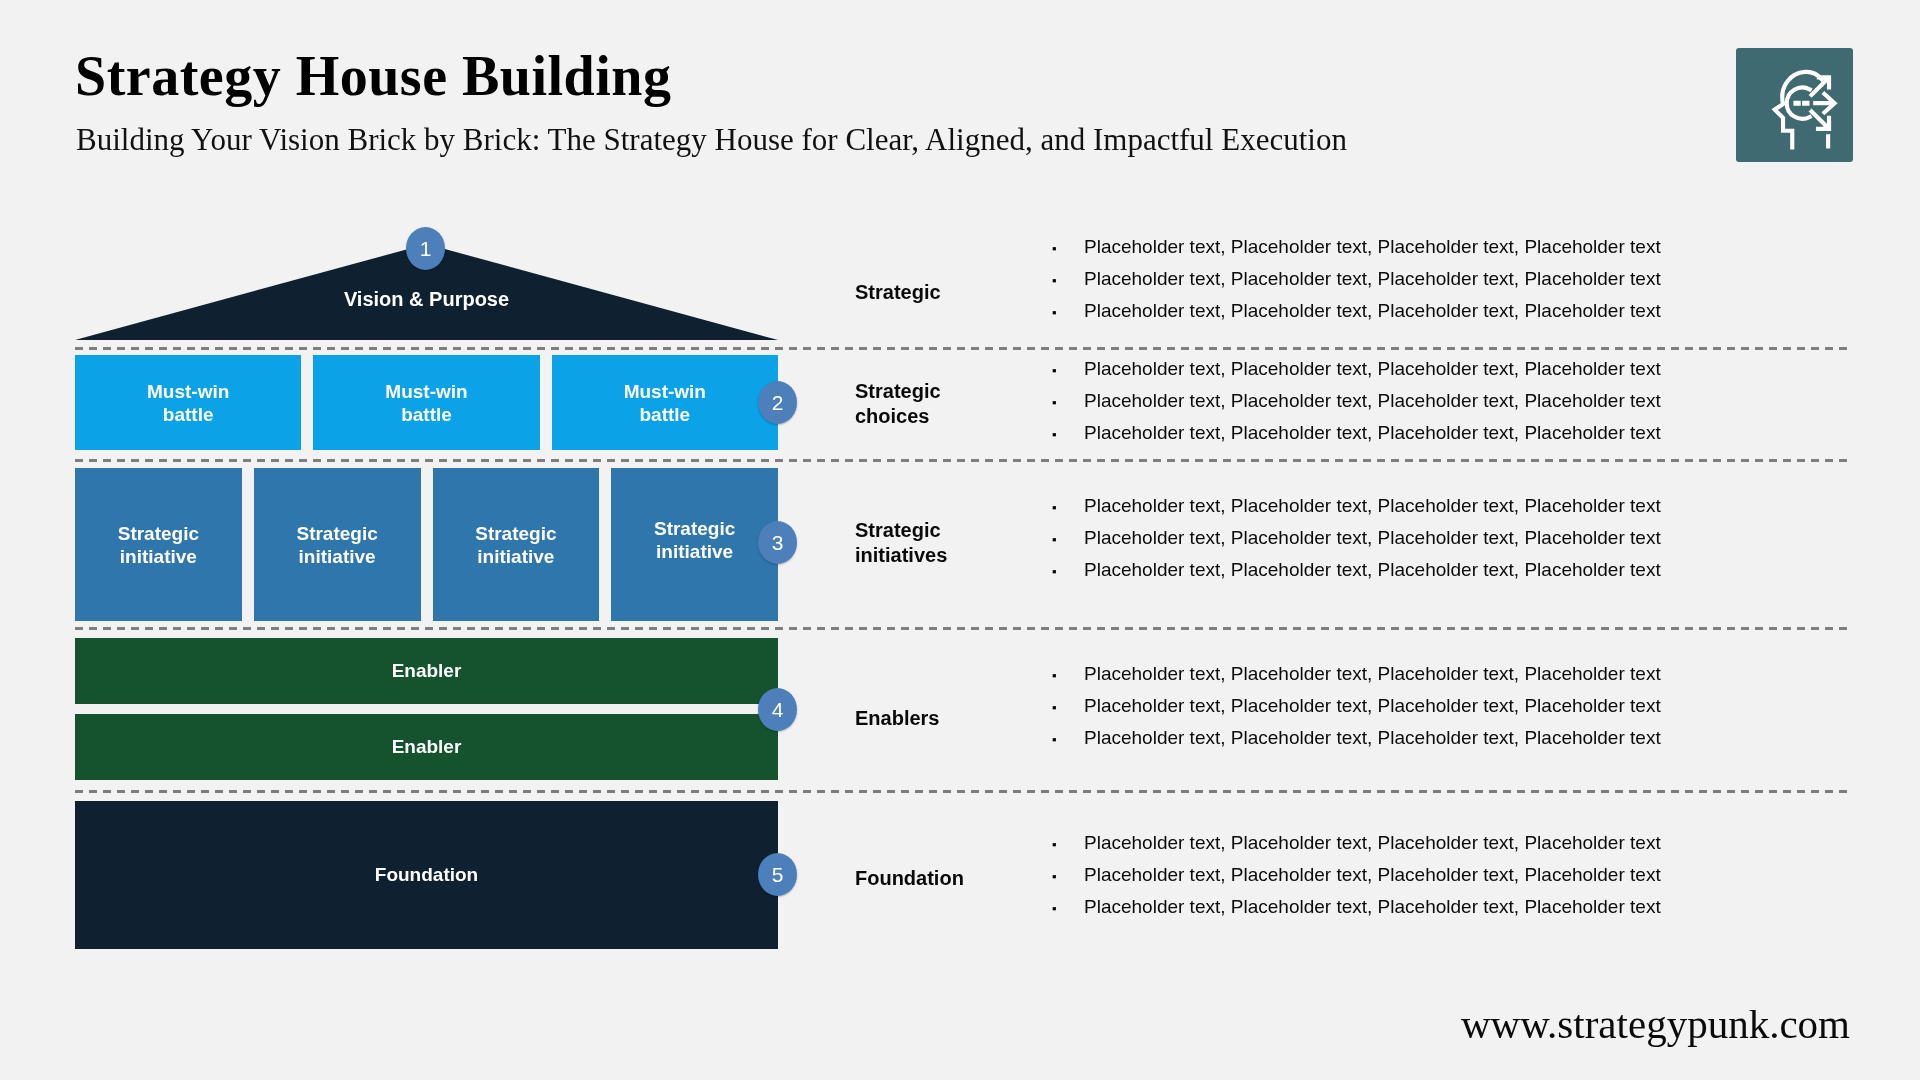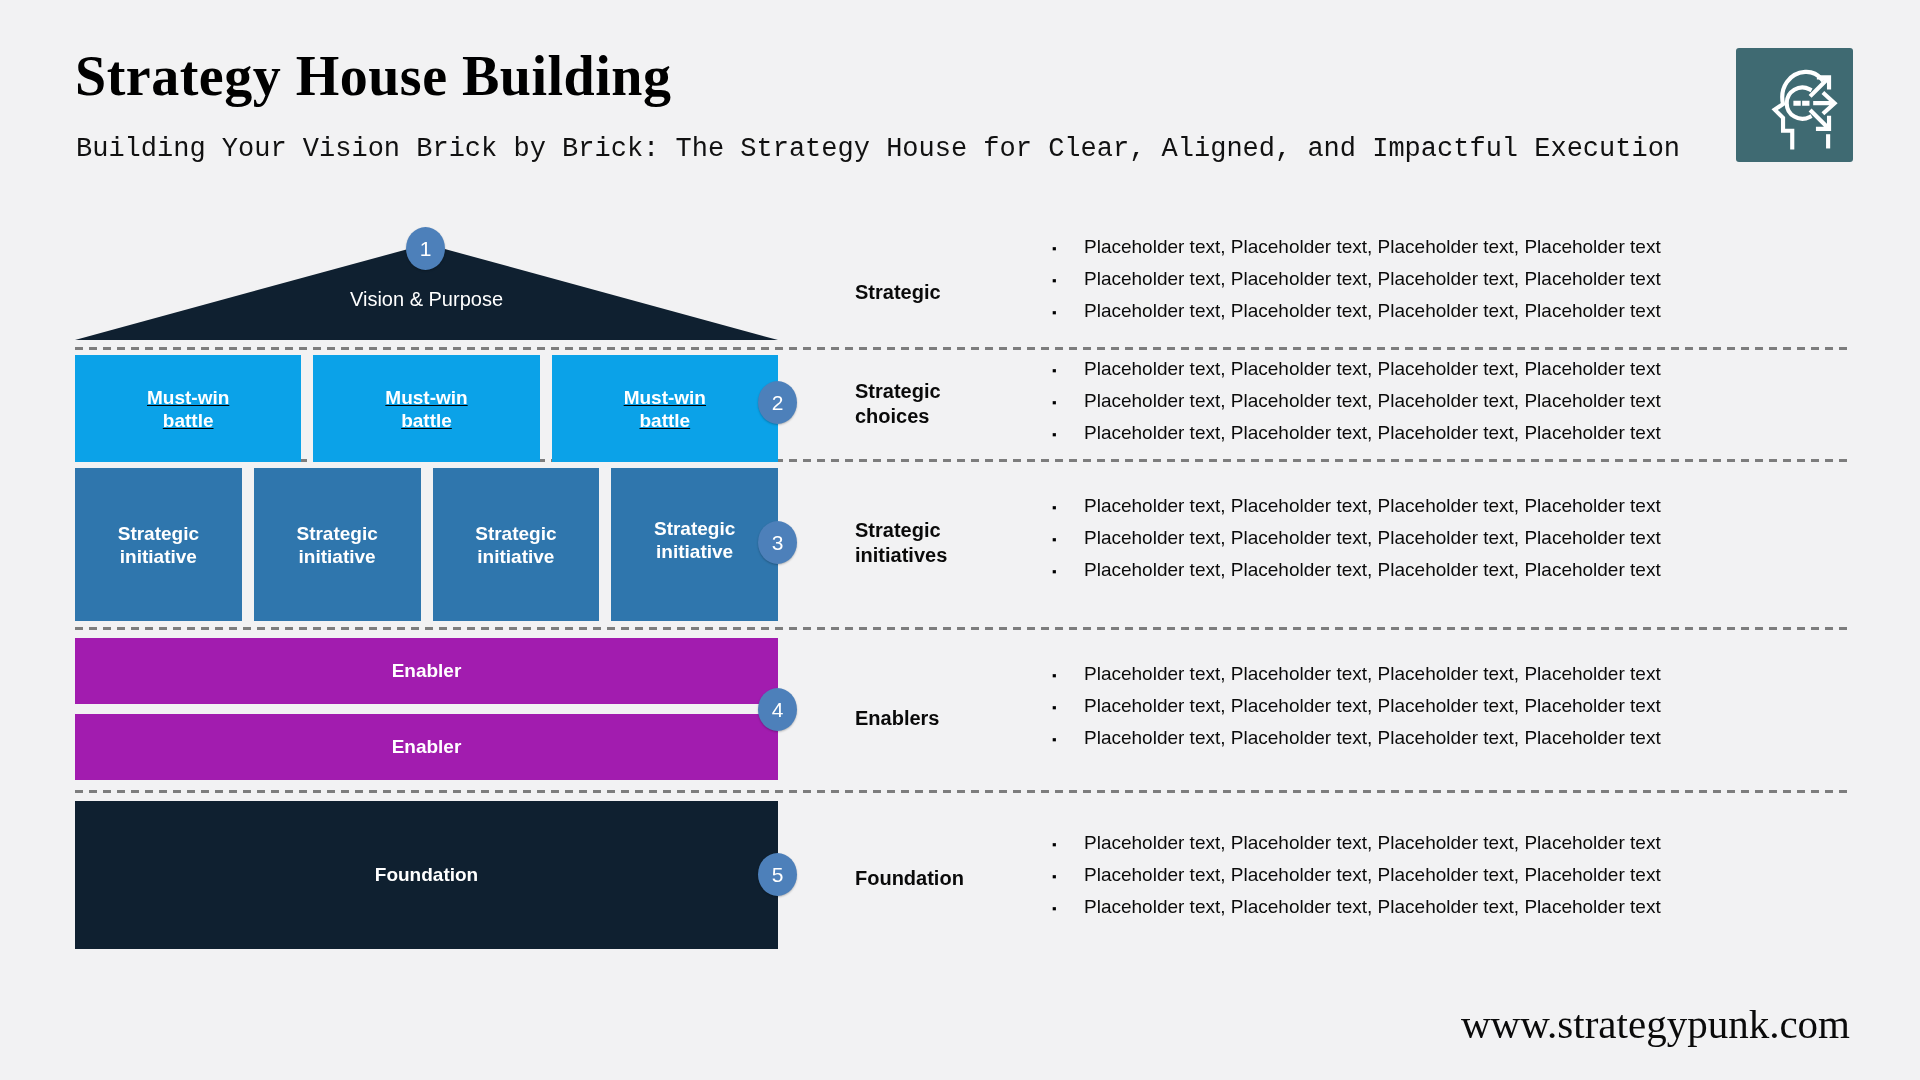--- a/index.html
+++ b/index.html
@@ -13,23 +13,23 @@
   .slide { position: absolute; inset: 0; }
 
   
   .title {
     position: absolute; left: 75px; top: 44px;
     font-family: "Liberation Serif", serif;
     font-weight: 700; font-size: 56px; color: #000;
     letter-spacing: 0.5px;
   }
   .subtitle {
-    position: absolute; left: 76px; top: 134px;
-    font-family: Liberation Mono, monospace;
-    font-weight: 400; font-size: 27px; color: #111;
+    position: absolute; left: 76px; top: 122px;
+    font-family: Liberation Serif, serif;
+    font-weight: 400; font-size: 31px; color: #111;
   }
   .logo {
     position: absolute; left: 1736px; top: 48px;
     width: 117px; height: 114px;
     background: #3f6a72; border-radius: 3px;
     display: flex; align-items: center; justify-content: center;
   }
   .logo svg { width: 92px; height: 92px; }
 
   
@@ -43,39 +43,39 @@
   .d4 { top: 790px; }
 
   
   .roof {
     position: absolute; left: 75px; top: 244px; width: 703px; height: 96px;
     background: #0f2030;
     clip-path: polygon(50% 0, 100% 100%, 0 100%);
   }
   .roof-label {
     position: absolute; left: 0; top: 44px; width: 100%;
-    text-align: center; color: #fff; font-weight: 400; font-size: 20px;
+    text-align: center; color: #fff; font-weight: 700; font-size: 20px;
   }
   .row { position: absolute; left: 75px; width: 703px; display: flex; gap: 12px; }
-  .row-mustwin { top: 355px; height: 107px; text-decoration: underline; }
+  .row-mustwin { top: 355px; height: 95px; }
   .row-initiatives { top: 468px; height: 153px; }
   .box {
     flex: 1; display: flex; align-items: center; justify-content: center;
     color: #fff; font-weight: 700; font-size: 19px; line-height: 23px;
     text-align: center; white-space: pre-line;
   }
   .box-mustwin { background: #0ba2e8; }
   .box-initiative { background: #2f76ad; }
   .box-raised { padding-bottom: 10px; }
   .bar {
     position: absolute; left: 75px; width: 703px;
     display: flex; align-items: center; justify-content: center;
     color: #fff; font-weight: 700; font-size: 19px;
   }
-  .enabler { background: #a21caf; height: 66px; }
+  .enabler { background: #14532d; height: 66px; }
   .enabler-1 { top: 638px; }
   .enabler-2 { top: 714px; }
   .foundation { background: #0f2030; top: 801px; height: 148px; }
 
   
   .badge {
     position: absolute; width: 39px; height: 43px; border-radius: 50%;
     background: #4d80ba; color: #fff;
     display: flex; align-items: center; justify-content: center;
     font-size: 21px; font-weight: 400; z-index: 5;

